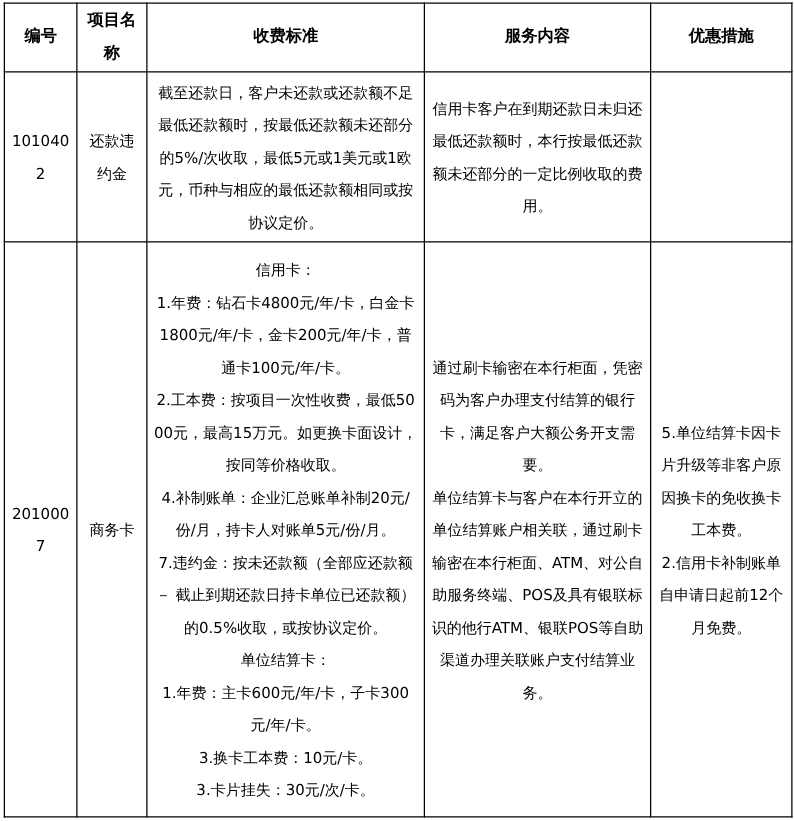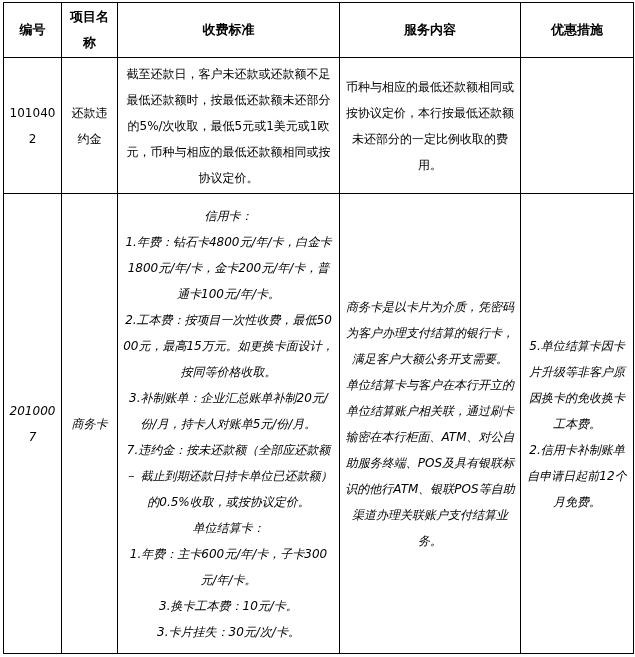--- a/index.html
+++ b/index.html
@@ -19,21 +19,21 @@
     line-height: 26px;
     word-break: break-all;
   }
   table.fee-table th {
     font-weight: bold;
     font-size: 13px;
     line-height: 26px;
     height: 54px;
   }
   .row-penalty td { height: 135px; }
-  .row-business td { height: 459px; font-style: italic; }
+  .row-business td { height: 459px; }
   .line { display: block; }
 </style>
 </head>
 <body>
 
 <table class="fee-table">
   <colgroup>
     <col style="width:58px">
     <col style="width:56px">
     <col style="width:222px">
@@ -50,40 +50,40 @@
     </tr>
   </thead>
   <tbody>
     <tr class="row-penalty">
       <td>1010402</td>
       <td>还款违约金</td>
       <td>
         <span class="line">截至还款日，客户未还款或还款额不足最低还款额时，按最低还款额未还部分的5%/次收取，最低5元或1美元或1欧元，币种与相应的最低还款额相同或按协议定价。</span>
       </td>
       <td>
-        <span class="line">币种与相应的最低还款额相同或按协议定价，本行按最低还款额未还部分的一定比例收取的费用。</span>
+        <span class="line">信用卡客户在到期还款日未归还最低还款额时，本行按最低还款额未还部分的一定比例收取的费用。</span>
       </td>
       <td></td>
     </tr>
     <tr class="row-business">
       <td>2010007</td>
       <td>商务卡</td>
       <td>
         <span class="line">信用卡：</span>
         <span class="line">1.年费：钻石卡4800元/年/卡，白金卡1800元/年/卡，金卡200元/年/卡，普通卡100元/年/卡。</span>
         <span class="line">2.工本费：按项目一次性收费，最低5000元，最高15万元。如更换卡面设计，按同等价格收取。</span>
-        <span class="line">3.补制账单：企业汇总账单补制20元/份/月，持卡人对账单5元/份/月。</span>
+        <span class="line">4.补制账单：企业汇总账单补制20元/份/月，持卡人对账单5元/份/月。</span>
         <span class="line">7.违约金：按未还款额（全部应还款额 － 截止到期还款日持卡单位已还款额）的0.5%收取，或按协议定价。</span>
         <span class="line">单位结算卡：</span>
         <span class="line">1.年费：主卡600元/年/卡，子卡300元/年/卡。</span>
         <span class="line">3.换卡工本费：10元/卡。</span>
         <span class="line">3.卡片挂失：30元/次/卡。</span>
       </td>
       <td>
-        <span class="line">商务卡是以卡片为介质，凭密码为客户办理支付结算的银行卡，满足客户大额公务开支需要。</span>
+        <span class="line">通过刷卡输密在本行柜面，凭密码为客户办理支付结算的银行卡，满足客户大额公务开支需要。</span>
         <span class="line">单位结算卡与客户在本行开立的单位结算账户相关联，通过刷卡输密在本行柜面、ATM、对公自助服务终端、POS及具有银联标识的他行ATM、银联POS等自助渠道办理关联账户支付结算业务。</span>
       </td>
       <td>
         <span class="line">5.单位结算卡因卡片升级等非客户原因换卡的免收换卡工本费。</span>
         <span class="line">2.信用卡补制账单自申请日起前12个月免费。</span>
       </td>
     </tr>
   </tbody>
 </table>
 

